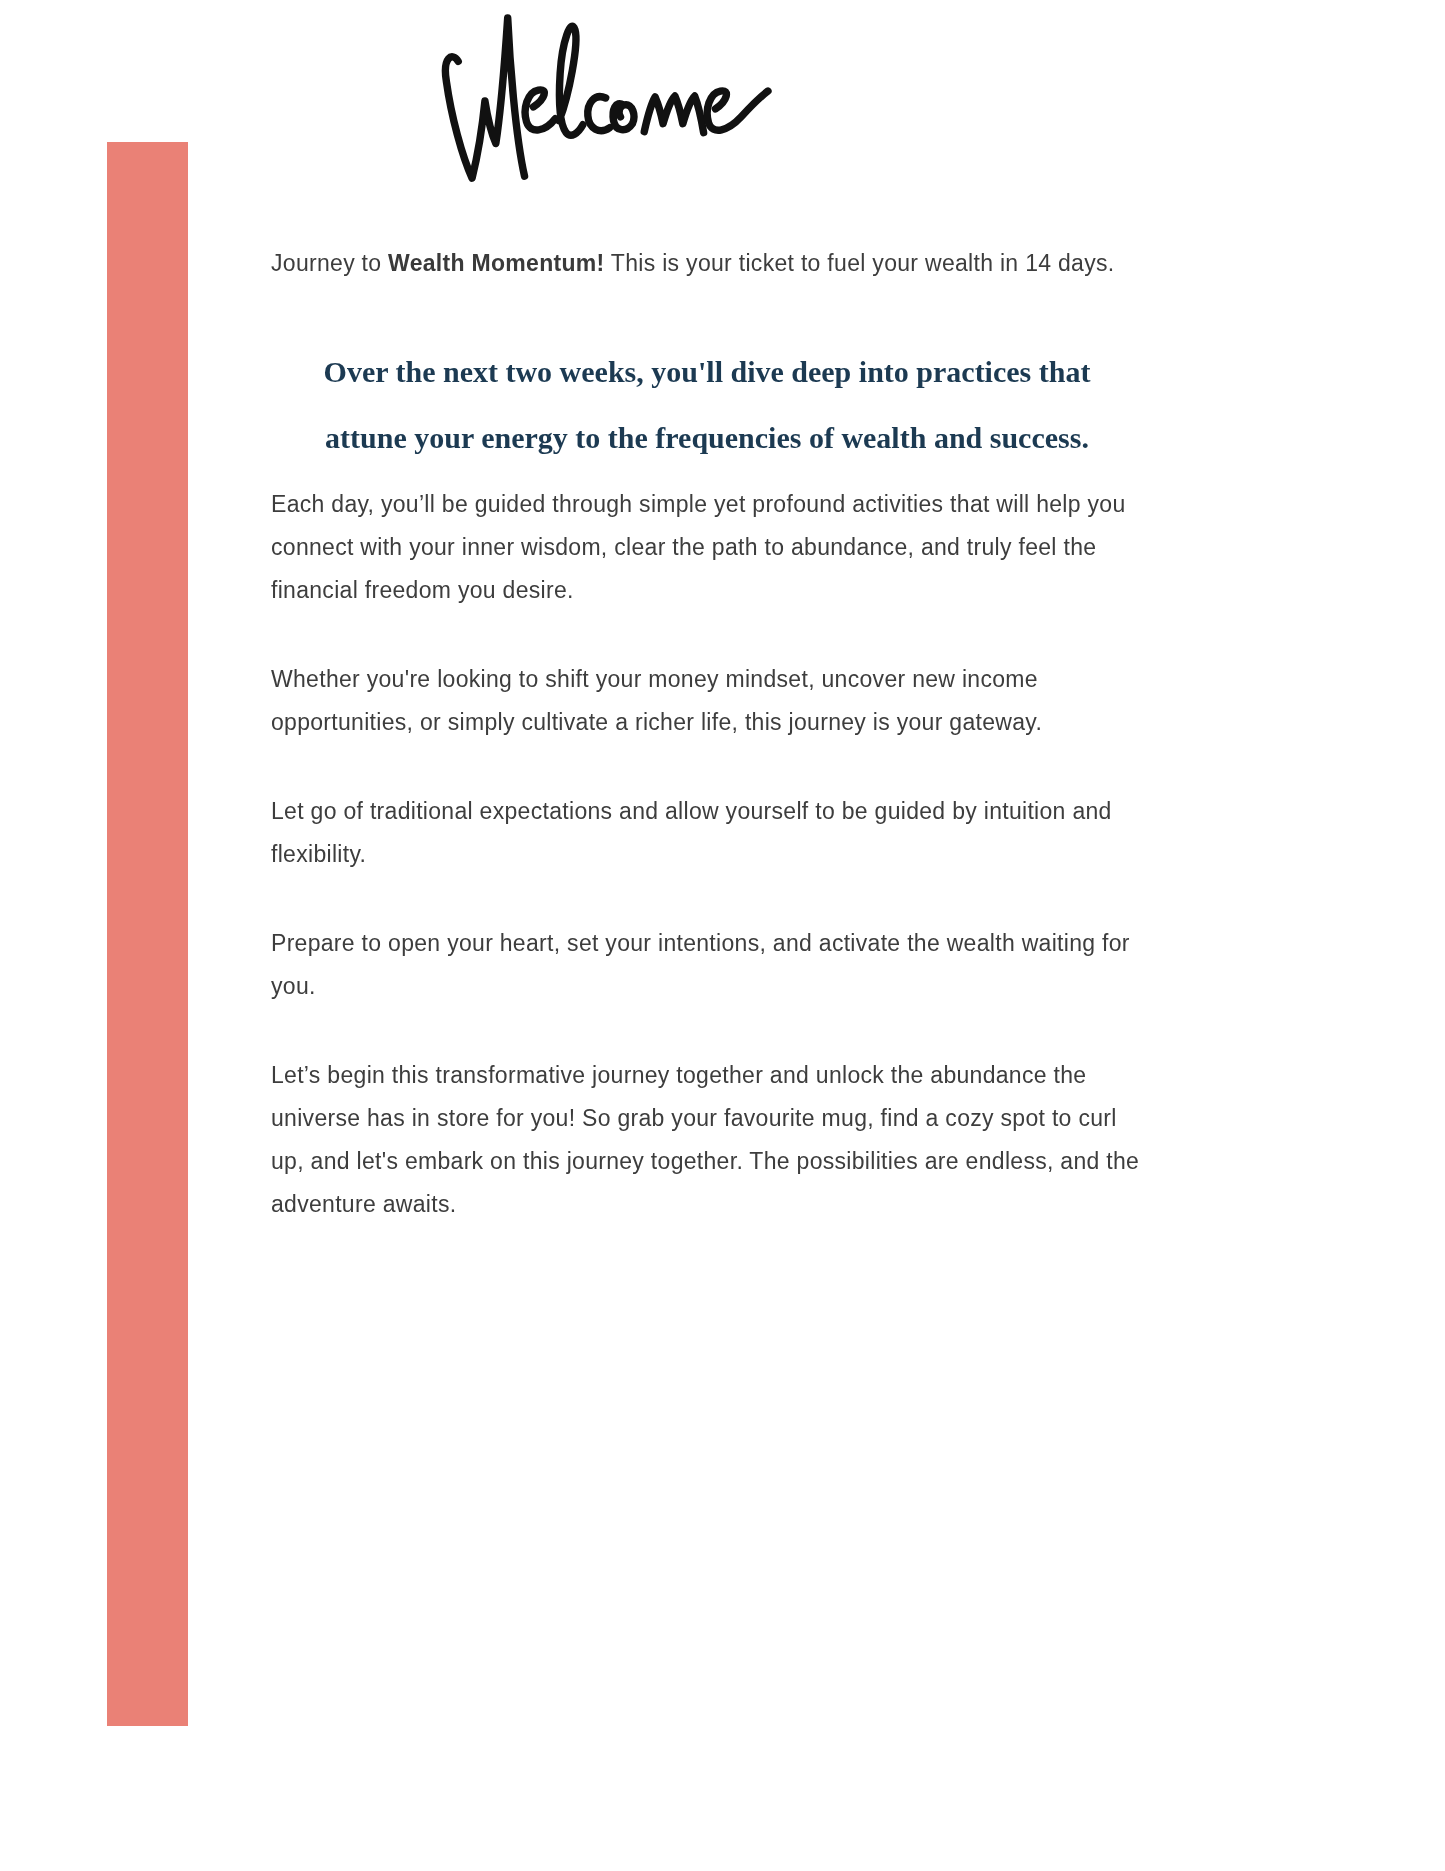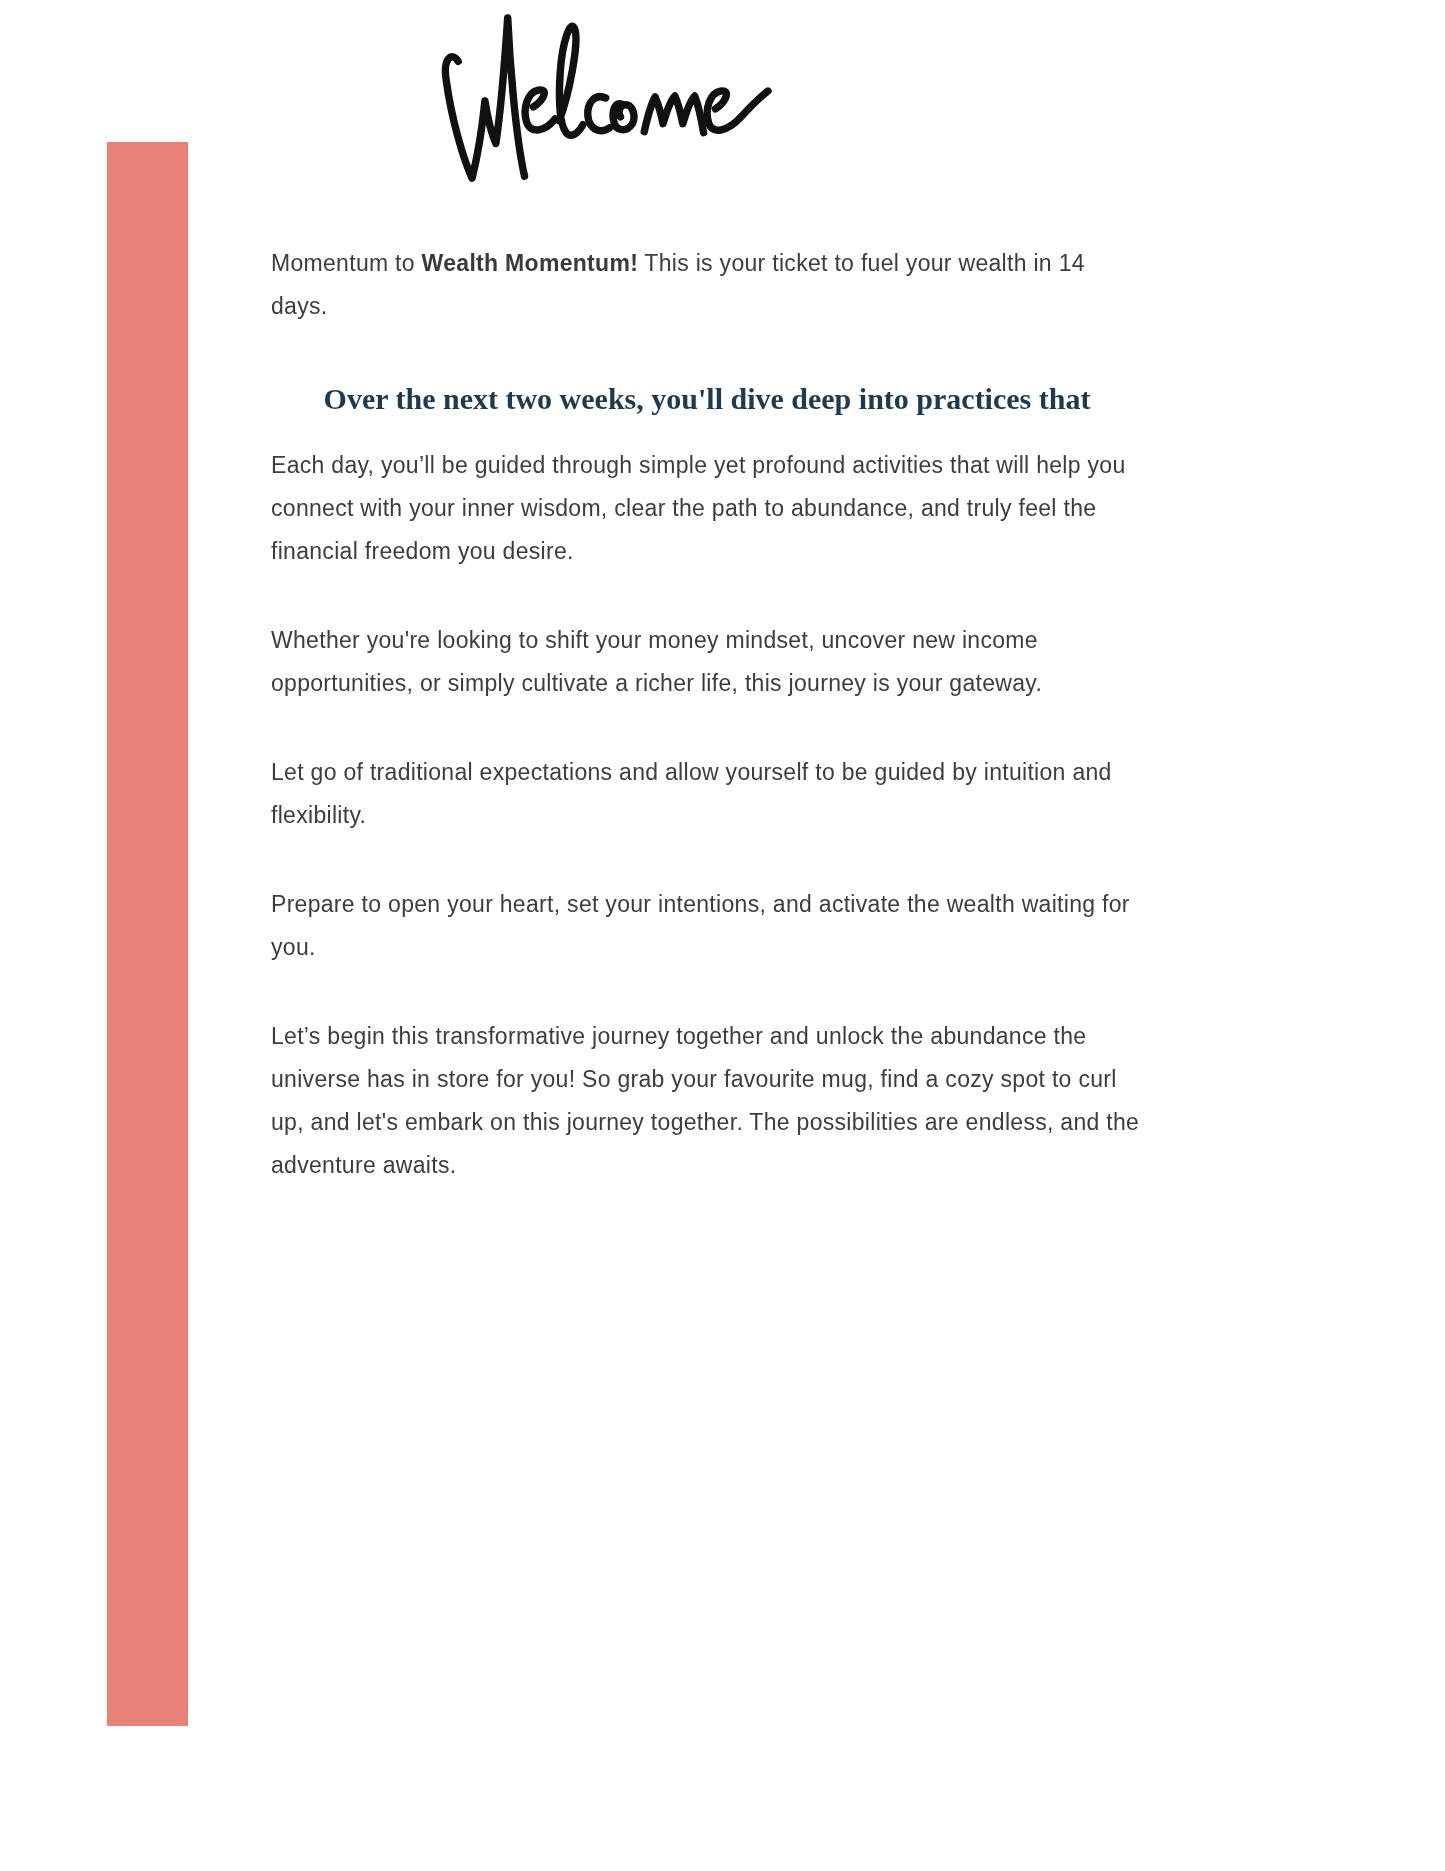--- a/index.html
+++ b/index.html
@@ -57,20 +57,21 @@
     margin: 0 0 20px 0;
     color: #1c3a52;
     font-family: "Liberation Serif", "DejaVu Serif", serif;
     font-weight: 700;
     font-size: 30px;
     line-height: 50px;
   }
   .section-heading .hl {
     white-space: nowrap;
     text-align: right;
+    margin-top: 16px;
   }
   .closing { margin-bottom: 0 !important; }
 </style>
 </head>
 <body>
 
 <div class="page">
 
   <div class="accent-bar"></div>
 
@@ -81,25 +82,26 @@
       <path d="M138,118 C148,92 158,40 154,26 C150,13 141,38 139,70 C137,102 139,122 145,130 C150,136 157,131 162,122"></path>
       <path d="M185,95 C174,90 166,100 167,113 C168,126 179,132 189,125"></path>
       <path d="M203,102 C195,97 191,107 193,118 C195,129 206,130 212,121 C216,113 212,100 204,102 C199,103 197,109 200,114"></path>
       <path d="M224,129 C228,111 232,99 235,94 C238,101 241,111 243,121 C247,107 251,97 255,93 C258,100 261,111 263,121 C267,107 271,97 275,93 C279,103 282,118 284,130"></path>
       <path d="M296,106 C308,98 311,86 301,88 C290,90 285,107 289,120 C293,133 309,128 322,114 C332,103 341,94 349,88"></path>
     </svg>
   </div>
 
   <div class="content">
 
-    <p><span>Momentum to </span><b>Wealth Momentum!</b><span> This is your ticket to fuel your wealth in 14 days.</span></p>
+    <p><span>Journey to </span><b>Wealth Momentum!</b><span> This is your ticket to fuel your wealth in 14 days.</span></p>
 
 
     <div class="section-heading">
       <div class="hl">Over the next two weeks, you'll dive deep into practices that</div>
+      <div class="hl">attune your energy to the frequencies of wealth and success.</div>
     </div>
 
     <p>Each day, you’ll be guided through simple yet profound activities that will help you connect with your inner wisdom, clear the path to abundance, and truly feel the financial freedom you desire.</p>
     <p>Whether you're looking to shift your money mindset, uncover new income opportunities, or simply cultivate a richer life, this journey is your gateway.</p>
     <p>Let go of traditional expectations and allow yourself to be guided by intuition and flexibility.</p>
     <p>Prepare to open your heart, set your intentions, and activate the wealth waiting for you.</p>
     <p>Let’s begin this transformative journey together and unlock the abundance the universe has in store for you! So grab your favourite mug, find a cozy spot to curl up, and let's embark on this journey together. The possibilities are endless, and the adventure awaits.</p>
 
 
   </div>

